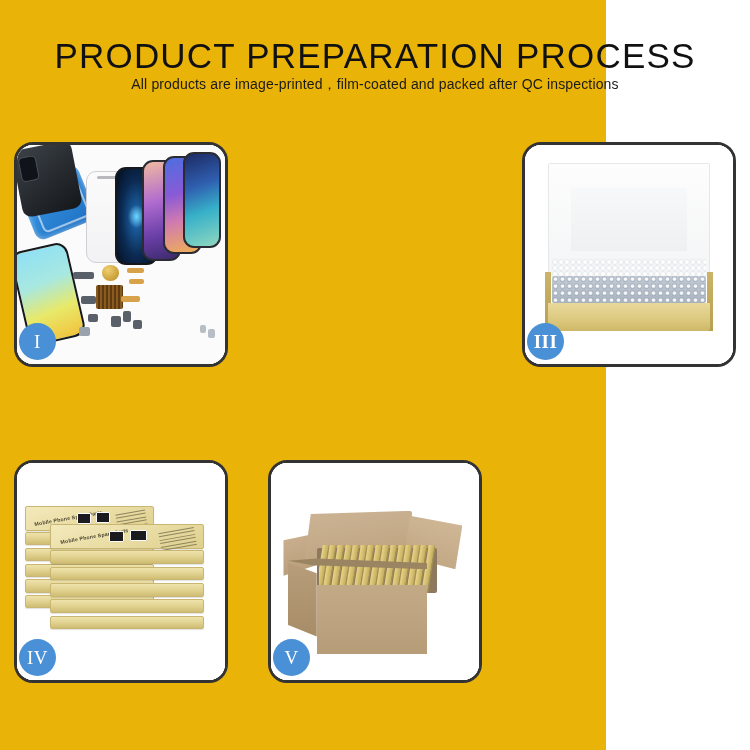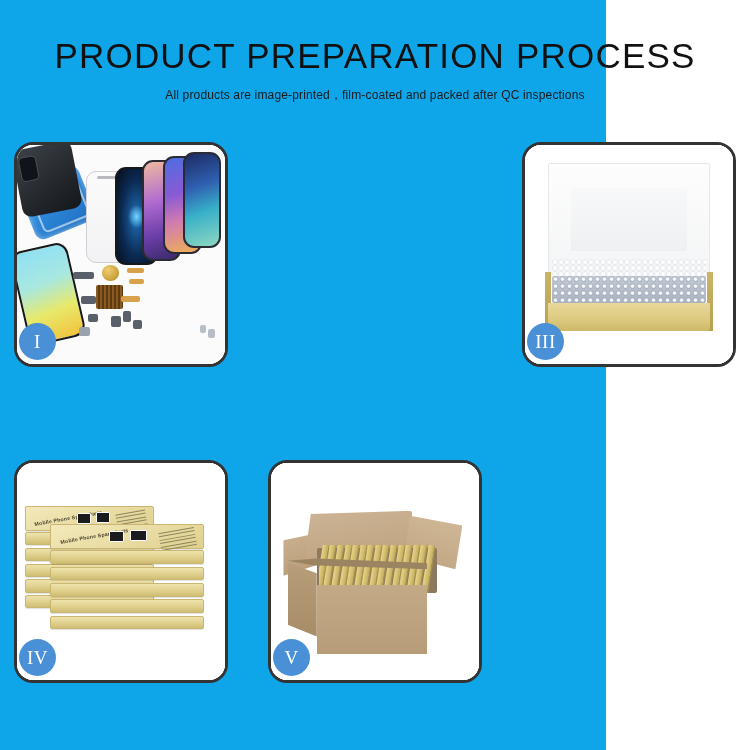--- a/index.html
+++ b/index.html
@@ -2,36 +2,35 @@
 <html><head>
 <meta charset="utf-8">
 <style>
   * { box-sizing: border-box; margin: 0; padding: 0; }
   html, body {
     width: 750px; height: 750px;
     background: #ffffff;
     font-family: "Liberation Sans", sans-serif;
     overflow: hidden;
   }
-  .page { position: relative; width: 606px; height: 750px; background:#0ea5e9; }
+  .page { position: relative; width: 606px; height: 750px; background:#eab308; }
 
   
   .header { position: absolute; left: 0; top: 0; width: 750px; text-align: center; }
   .title {
     margin-top: 36px;
     font-size: 35px;
     letter-spacing: 1.2px;
     font-weight: 400;
     color: #111111;
     font-family: "Liberation Sans", sans-serif;
     white-space: nowrap;
   }
   .subtitle {
-    margin-top: 11px;
-    font-size: 12px;
+    font-size: 14px;
     color: #1a1a1a;
     font-weight: 400;
     letter-spacing: .15px;
     white-space: nowrap;
   }
 
   
   .grid {
     position: absolute;
     left: 14px; top: 142px;
@@ -48,21 +47,21 @@
     overflow: visible;
   }
   .panel-clip {
     position: absolute; inset: 0;
     border-radius: 16px;
     overflow: hidden;
     background: #fdfdfd;
   }
   .p1 { grid-column: 1; grid-row: 1; }
   .p2 { grid-column: 3; grid-row: 1; }
-  .p3 { grid-column: 5; grid-row: 1; }
+  .p3 { grid-column: 5; grid-row: 1; font-weight: bold; }
   .p4 { grid-column: 1; grid-row: 3; }
   .p5 { grid-column: 3; grid-row: 3; }
   .p6 { grid-column: 5; grid-row: 3; }
 
   
   .badge {
     position: absolute;
     left: 2px; bottom: 4px;
     width: 37px; height: 37px;
     border-radius: 50%;

